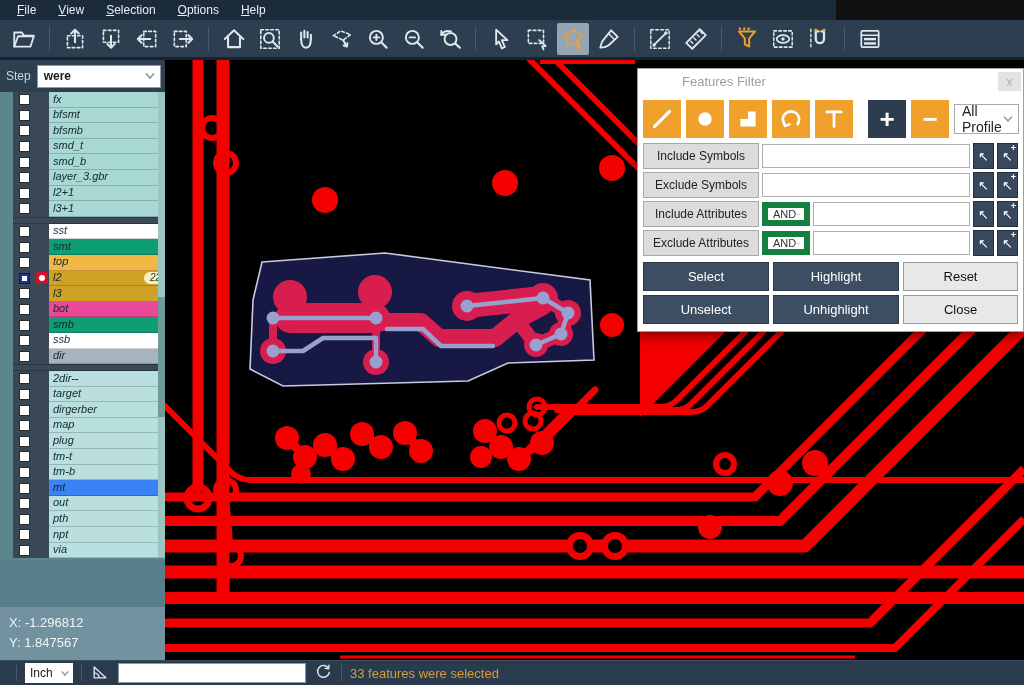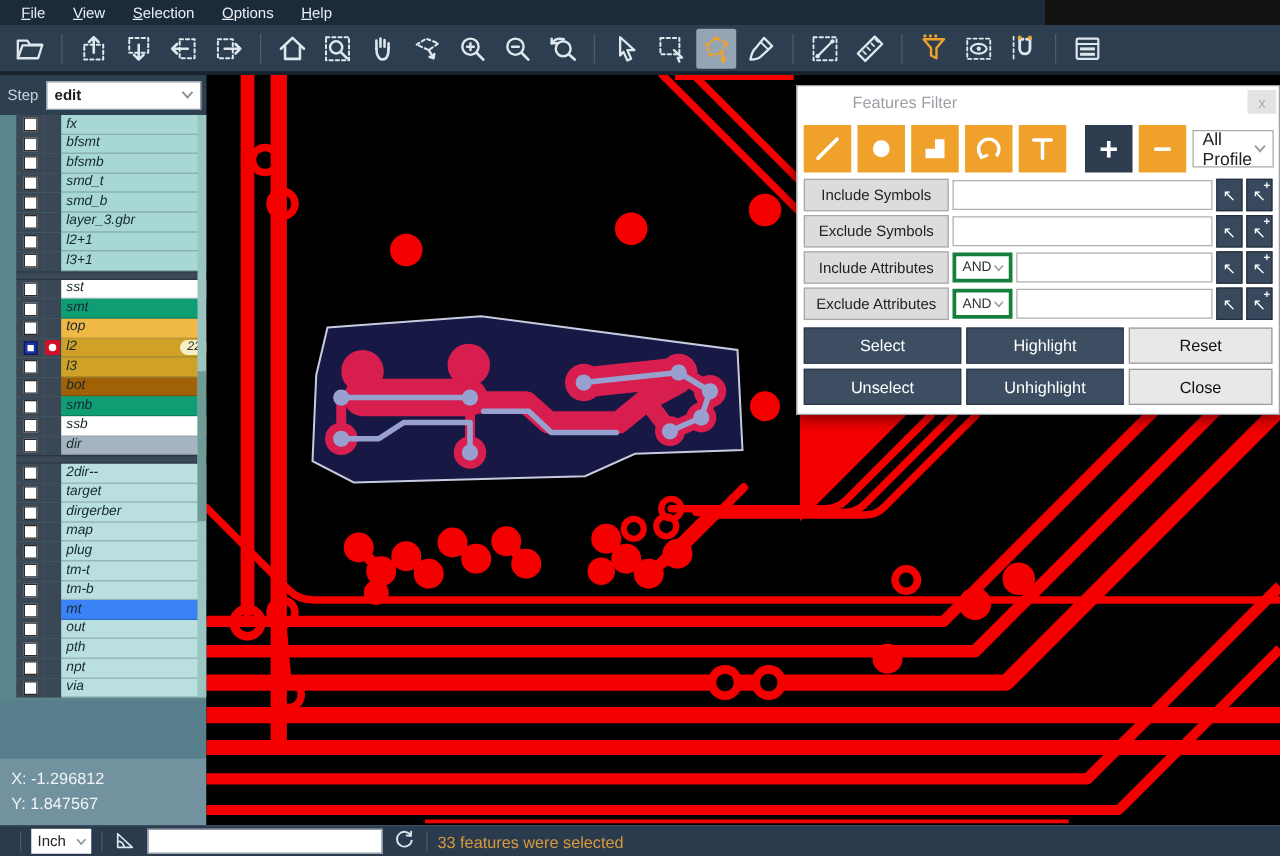--- a/index.html
+++ b/index.html
@@ -67,21 +67,21 @@
   .pmbtn{width:38px;height:38px;display:flex;align-items:center;justify-content:center;color:#fff;
          font-size:26px;font-weight:bold;flex:none;line-height:1;}
   .plusbtn{background:#2e3c50;margin-left:10px;}
   .minusbtn{background:var(--c-accent,#f0a12b);}
   .profsel{margin-left:auto;width:95px;height:30px;background:#fff;border:1px solid #aaa;display:flex;align-items:center;
            padding:0 4px 0 7px;box-sizing:border-box;font-size:14px;color:#222;}
   .profsel .cval{flex:1;}
   .frow{display:flex;align-items:center;height:26px;margin-top:3px;gap:3px;}
   .flabel{width:116px;height:26px;background:#dcdcdc;border:1px solid #a8a8a8;box-sizing:border-box;
           display:flex;align-items:center;justify-content:center;font-size:12px;color:#222;flex:none;}
-  .andsel{width:48px;height:24px;background:#fff;border:3px solid #15803d;box-sizing:border-box;display:flex;
+  .andsel{width:48px;height:24px;background:#fff;border:6px solid #15803d;box-sizing:border-box;display:flex;
           align-items:center;padding:0 3px 0 5px;font-size:11px;color:#333;flex:none;}
   .andsel .cval{flex:1;}
   .finput{flex:1;height:24px;background:#fff;border:1px solid #b0b0b0;box-sizing:border-box;}
   .abtn{width:21px;height:26px;background:#39495d;border:1px solid #24303e;box-sizing:border-box;color:#fff;
         display:flex;align-items:center;justify-content:center;font-size:13px;position:relative;flex:none;}
   .abtn .plus{position:absolute;right:1px;top:-1px;font-size:9px;font-weight:bold;}
   .btngrid{display:grid;grid-template-columns:126px 126px 1fr;grid-auto-rows:29px;gap:4px;margin-top:6px;}
   .dbtn{display:flex;align-items:center;justify-content:center;font-size:13px;}
   .dbtn.dark{background:#3d4e62;color:#fff;border:1px solid #2b3a4b;}
   .dbtn.light{background:#e8e8e8;color:#111;border:1px solid #999;}
@@ -373,21 +373,21 @@
       <circle cx="371" cy="285" r="6.5"></circle>
     </g>
   </g>
 </svg>
 </div>
 
 <div class="sidebar">
   <div class="steprow">
     <span class="steplabel">Step</span>
     <div class="combobox">
-      <span class="cval">edit</span>
+      <span class="cval">were</span>
       <svg width="12" height="8" viewBox="0 0 12 8">
           <path d="M2 1.5 L6 6 L10 1.5" stroke="#8a949e" stroke-width="1.6" fill="none"></path>
         </svg>
     </div>
   </div>
   <div class="layer-list">
       <div class="lrow">
         <span class="cbcell">
           <span class="cb"></span>
         </span>
@@ -512,21 +512,21 @@
         <span class="ind"></span>
         <span class="lname" style="background: rgb(207, 162, 39);">
           <span class="txt">l3</span>
         </span>
       </div>
       <div class="lrow">
         <span class="cbcell">
           <span class="cb"></span>
         </span>
         <span class="ind"></span>
-        <span class="lname" style="background: #a16207;">
+        <span class="lname" style="background: #ec4899;">
           <span class="txt">bot</span>
         </span>
       </div>
       <div class="lrow">
         <span class="cbcell">
           <span class="cb"></span>
         </span>
         <span class="ind"></span>
         <span class="lname" style="background: rgb(15, 157, 115);">
           <span class="txt">smb</span>

